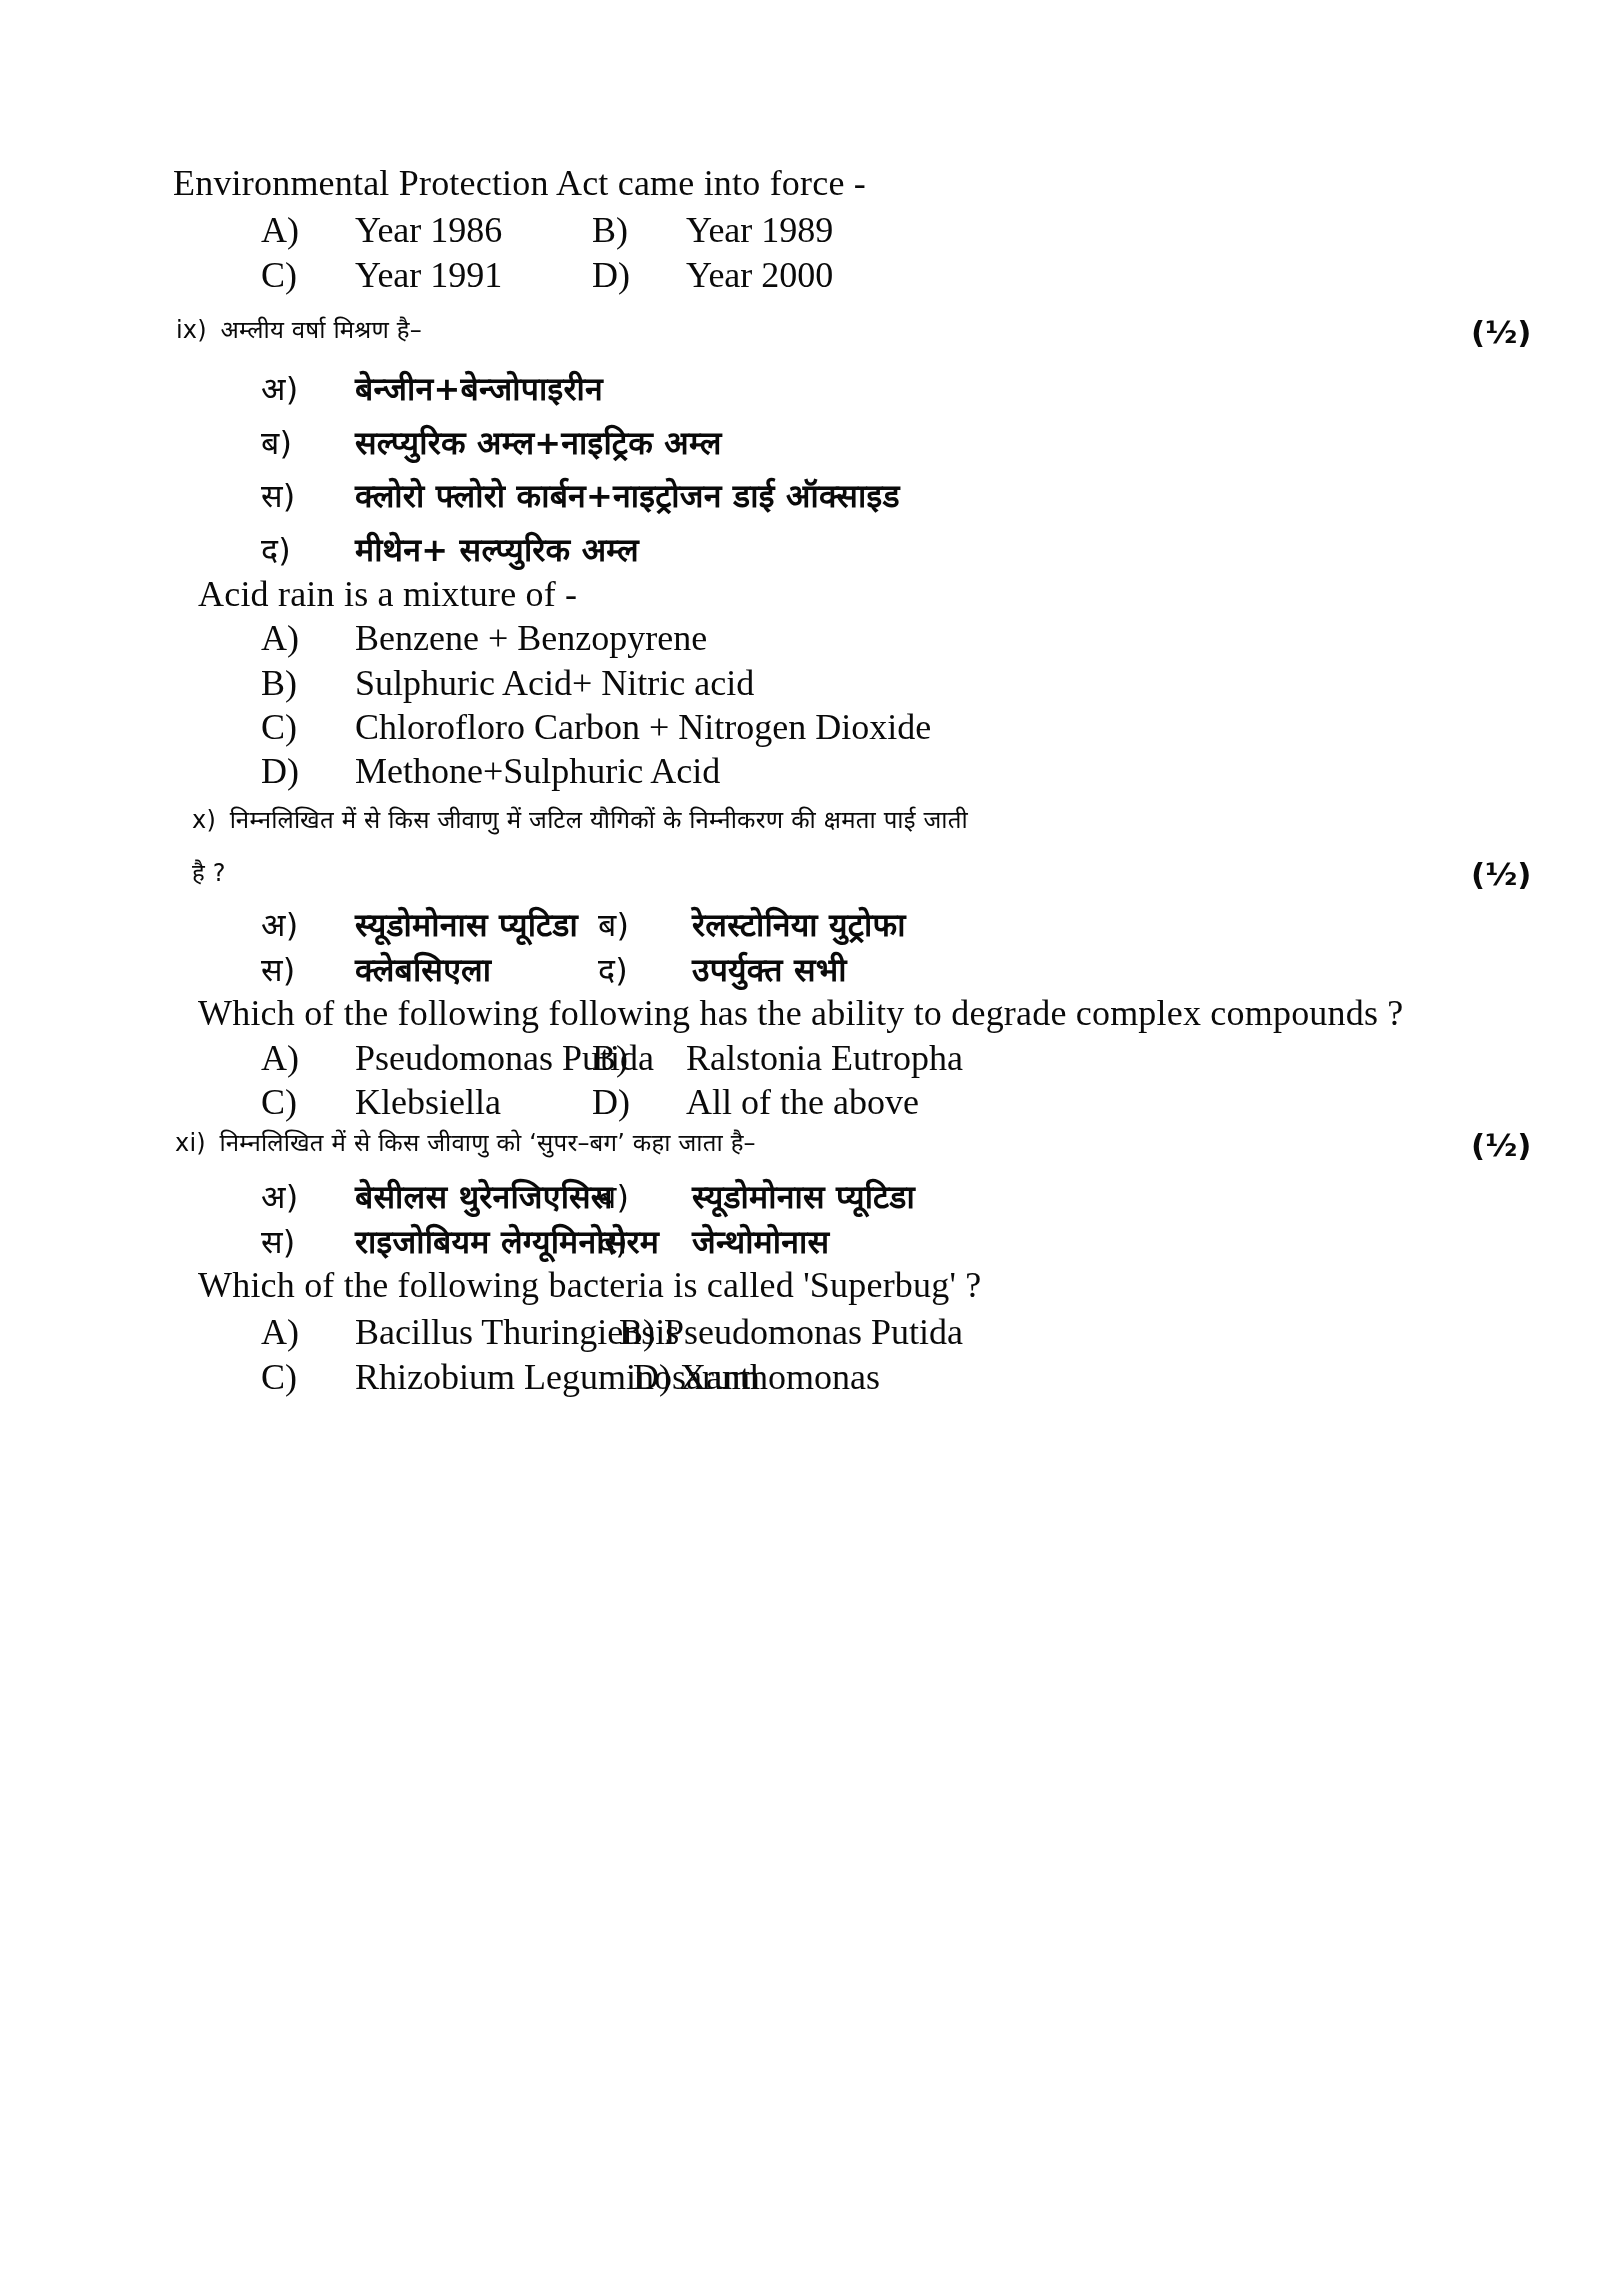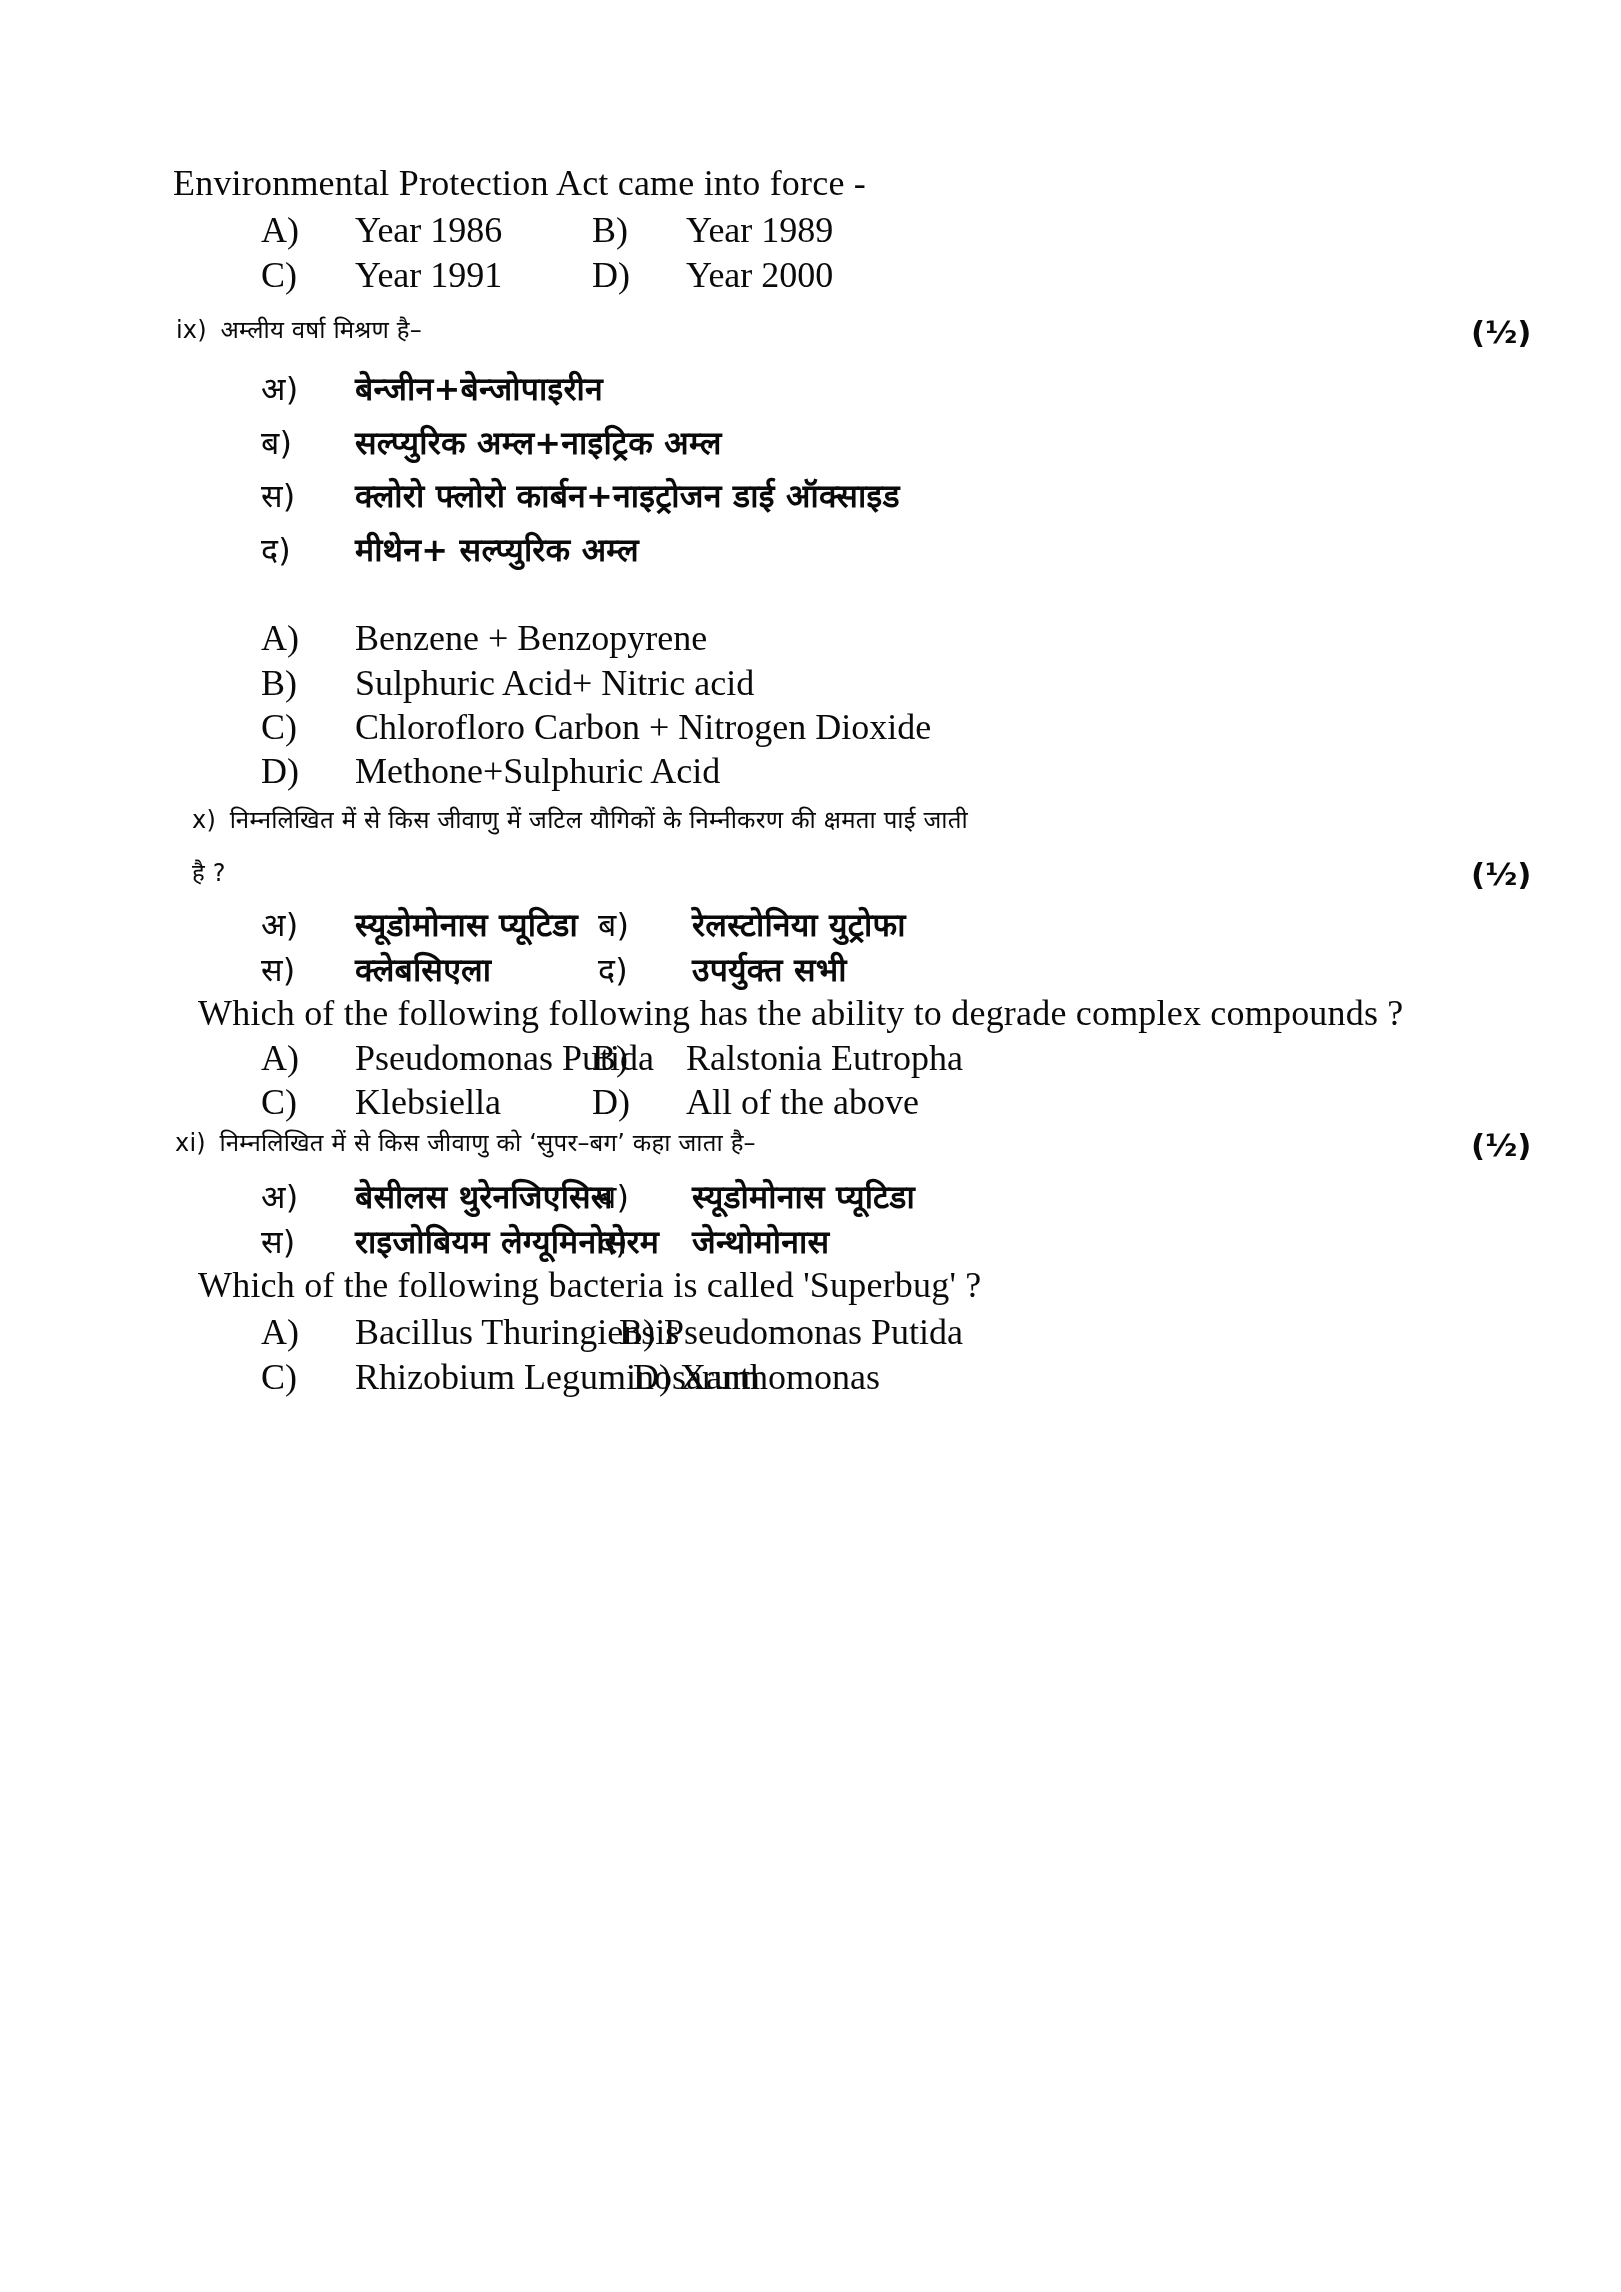--- a/index.html
+++ b/index.html
@@ -106,20 +106,21 @@
   </div>
   <div class="opt-row" style="left:261px; top:473px;">
     <span class="opt-label hi-lab hi">स)</span>
     <span class="opt-text-hi hi">क्लोरो फ्लोरो कार्बन+नाइट्रोजन डाई ऑक्साइड</span>
   </div>
   <div class="opt-row" style="left:261px; top:527px;">
     <span class="opt-label hi-lab hi">द)</span>
     <span class="opt-text-hi hi">मीथेन+ सल्प्युरिक अम्ल</span>
   </div>
 
+  <div class="line en qstem-en" style="left:198px; top:573px;">Acid rain is a mixture of -</div>
 
   <div class="opt-row" style="left:261px; top:617px;">
     <span class="opt-label en-lab">A)</span>
     <span class="opt-text-en">Benzene + Benzopyrene</span>
   </div>
   <div class="opt-row" style="left:261px; top:662px;">
     <span class="opt-label en-lab">B)</span>
     <span class="opt-text-en">Sulphuric Acid+ Nitric acid</span>
   </div>
   <div class="opt-row" style="left:261px; top:706px;">

